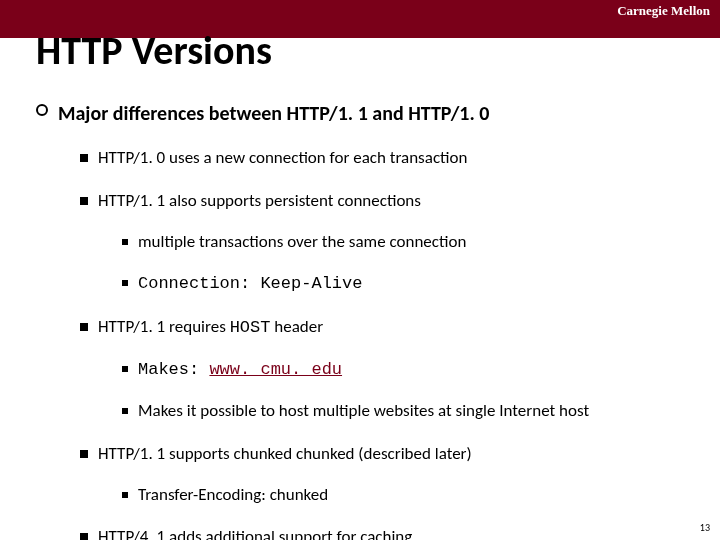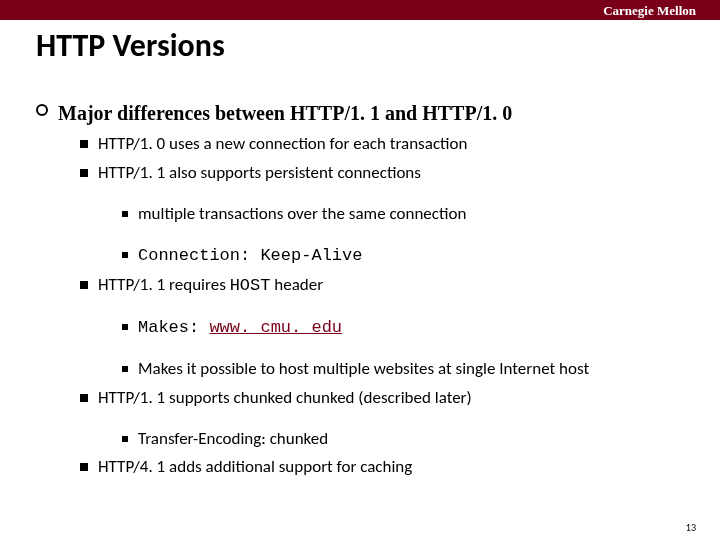--- a/index.html
+++ b/index.html
@@ -11,62 +11,61 @@
     font-family: Calibri, "Segoe UI", Arial, sans-serif;
     color: #000;
     overflow: hidden;
     position: relative;
   }
   .header-bar {
     position: absolute;
     top: 0;
     left: 0;
     right: 0;
-    height: 20px;
+    height: 38px;
     background: #7a0019;
     text-align: right;
-    padding-right: 24px;
+    padding-right: 10px;
     color: #fff;
     font-family: Georgia, "Times New Roman", serif;
     font-weight: bold;
     font-size: 13px;
     line-height: 22px;
   }
   .title {
     position: absolute;
     top: 26px;
     left: 36px;
-    font-size: 32px;
+    font-size: 40px;
     font-weight: bold;
     color: #000;
   }
   .content {
     position: absolute;
     top: 100px;
     left: 36px;
     right: 20px;
     font-size: 17px;
     line-height: 1.35;
   }
   .L0 {
     margin: 0 0 6px 0;
     font-size: 20px;
     font-weight: bold;
-    font-family: Liberation Serif, serif;
   }
   .L0 .bull {
     display: inline-block;
     width: 22px;
     vertical-align: top;
     font-size: 14px;
     position: relative;
     top: 3px;
   }
   .L1 {
-    margin: 6px 0 2px 44px;
+    margin: 20px 0 2px 44px;
     position: relative;
   }
   .L2 {
     margin: 18px 0 2px 86px;
     position: relative;
   }
   .sq {
     display: inline-block;
     width: 8px;
     height: 8px;
@@ -89,21 +88,21 @@
   }
   .link {
     color: #7a0019;
     text-decoration: underline;
   }
   .italic {
   }
   .pagenum {
     position: absolute;
     bottom: 6px;
-    right: 24px;
+    right: 10px;
     font-size: 10px;
     color: #000;
   }
 </style>
 </head>
 <body>
 
 <div class="header-bar">
   <span>Carnegie Mellon</span>
 </div>

